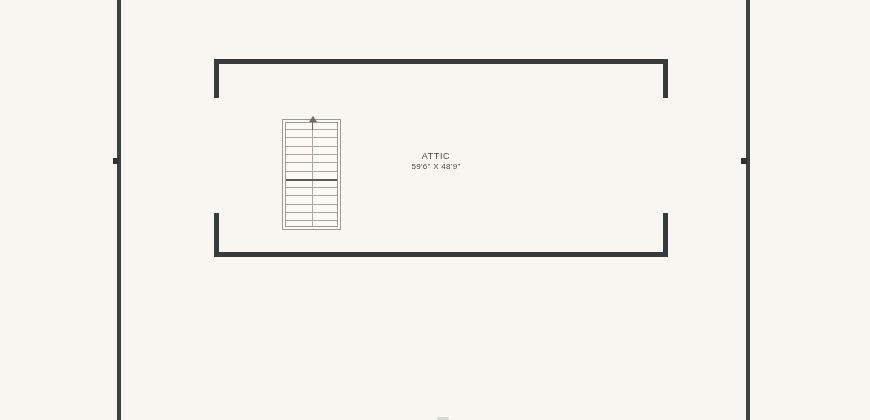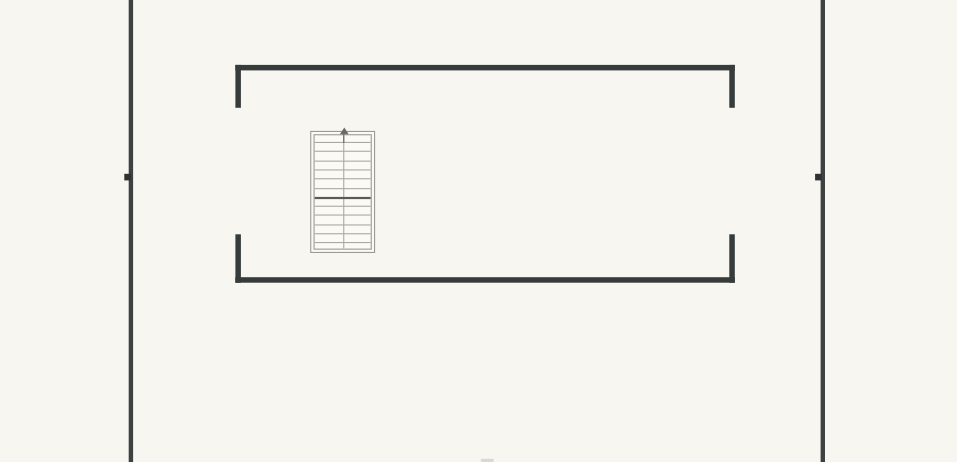--- a/index.html
+++ b/index.html
@@ -140,16 +140,20 @@
           <div class="tread" style="top: 72.4px;"></div>
           <div class="tread" style="top: 80.7px;"></div>
           <div class="tread" style="top: 89px;"></div>
           <div class="tread" style="top: 97.3px;"></div>
         </div>
     </div>
     <div class="stair-arrow-stem"></div>
     <div class="stair-arrow-head"></div>
   </div>
 
+  <div class="room-label">
+    <div class="room-name">ATTIC</div>
+    <div class="room-dims">59'6" X 48'9"</div>
+  </div>
 
   <div class="bottom-mark"></div>
 
 </div>
 
 </body></html>

